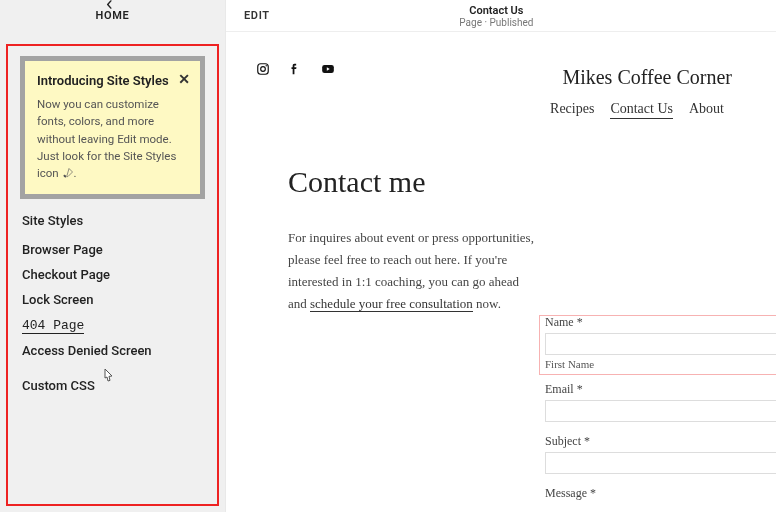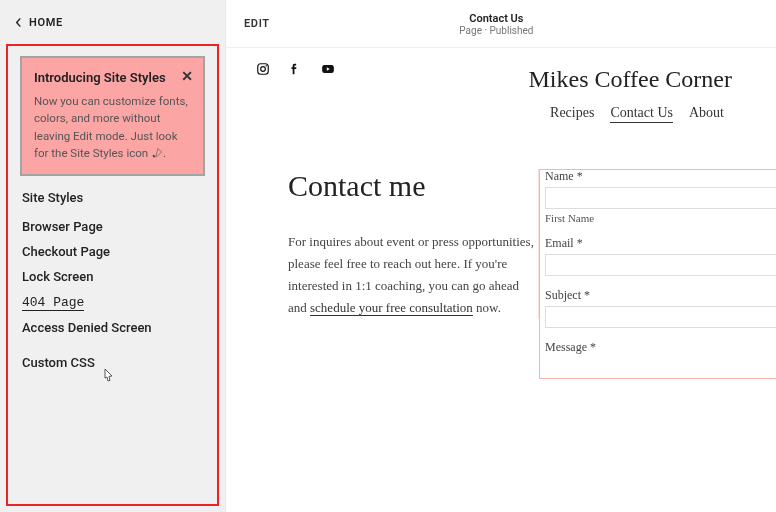--- a/index.html
+++ b/index.html
@@ -1,56 +1,56 @@
 <!DOCTYPE html>
 <html><head>
 <meta charset="utf-8">
 <style>
   * { box-sizing: border-box; margin: 0; padding: 0; }
   html, body { width: 776px; height: 512px; font-family: -apple-system, BlinkMacSystemFont, "Segoe UI", Roboto, Helvetica, Arial, sans-serif; background: #f0f0f0; color: #222; overflow: hidden; }
   .app { display: flex; width: 100%; height: 100%; }
   .sidebar { width: 225px; background: #f0f0f0; display: flex; flex-direction: column; }
-  .sidebar-top { height: 44px; display: flex; align-items: center; padding: 0 14px; font-size: 11px; letter-spacing: .06em; font-weight: 600; cursor: pointer; }
+  .sidebar-top { height: 44px; display: flex; align-items: center; padding: 0 14px; font-size: 11px; letter-spacing: .06em; font-weight: 600; cursor: pointer; flex-direction: column; }
   .sidebar-top .chev { width: 9px; height: 9px; display: inline-block; margin-right: 6px; }
   .sidebar-top .chev svg { display:block; }
   .panel { border: 2px solid #e22; margin: 0 6px 6px 6px; padding: 10px 12px 14px 12px; flex: 1; position: relative; }
   .panel-title { font-size: 21px; font-weight: 600; margin: 4px 0 12px 2px; }
-  .card { border: 2px solid #a3a3a3; background: #fca5a5; padding: 12px 12px 10px 12px; margin-bottom: 14px; position: relative; }
+  .card { border: 5px solid #a3a3a3; background: #fef9c3; padding: 12px 12px 10px 12px; margin-bottom: 14px; position: relative; }
   .card-title { font-size: 13px; font-weight: 600; margin-bottom: 8px; }
   .card-close { position: absolute; right: 10px; top: 10px; font-size: 14px; font-weight: 700; cursor: pointer; color: #333; }
   .card-body { font-size: 11.5px; color: #555; line-height: 1.5; }
   .brush { display: inline-block; vertical-align: -2px; }
   .brush svg { display: inline-block; }
   .menu { margin-top: 6px; }
   .menu-head { font-size: 13px; font-weight: 500; margin: 8px 2px 14px 2px; cursor: pointer; }
   .menu-item { font-size: 13px; font-weight: 500; margin: 0 2px 10px 2px; cursor: pointer; }
   .menu-item.active span.lbl { border-bottom: 1.5px solid #222; padding-bottom: 0; font-family: Liberation Mono, monospace; }
   .sep { height: 10px; }
   .cursor-img { position: absolute; left: 92px; top: 322px; pointer-events: none; }
   .cursor-img svg { display: block; }
 
   .canvas { flex: 1; background: #fff; position: relative; border-left: 1px solid #e9e9e9; }
-  .canvas-header { height: 48px; display: flex; align-items: center; justify-content: space-between; padding: 0 18px 0 18px; border-bottom: 1px solid #eee; }
+  .canvas-header { height: 32px; display: flex; align-items: center; justify-content: space-between; padding: 0 18px 0 18px; border-bottom: 1px solid #eee; }
   .edit-btn { font-size: 11px; letter-spacing: .06em; font-weight: 600; color: #333; cursor: pointer; }
   .ctx { text-align: center; font-size: 10px; }
   .ctx-title { font-size: 11px; font-weight: 600; }
   .ctx-sub { color: #777; }
   .right-spacer { width: 35px; }
 
   .page { position: absolute; left: 0; right: 0; top: 42px; bottom: 0; overflow: hidden; padding: 24px 0 0 0; }
   .site-header { text-align: right; padding-right: 44px; }
-  .brand { font-family: Georgia, "Times New Roman", serif; font-size: 24px; font-weight: 400; color: #222; }
+  .brand { font-family: Georgia, "Times New Roman", serif; font-size: 20px; font-weight: 400; color: #222; }
   .nav { margin-top: 12px; font-family: Georgia, "Times New Roman", serif; font-size: 14px; color: #333; }
   .nav span { margin: 0 8px; cursor: pointer; }
   .nav span.act { border-bottom: 1px solid #333; padding-bottom: 2px; }
   .social { position: absolute; left: 30px; top: 20px; display: flex; gap: 18px; }
   .social .ico { width: 14px; height: 14px; cursor: pointer; color: #111; }
   .social .ico svg { display:block; }
 
-  .content { display: flex; margin-top: 48px; padding: 0 0 0 62px; }
+  .content { display: flex; margin-top: 48px; padding: 0 0 0 62px; align-items: flex-end; }
   .content-left { width: 250px; }
   .content-left h1 { font-family: Georgia, "Times New Roman", serif; font-size: 30px; font-weight: 400; color: #222; margin-bottom: 28px; }
   .content-left p { font-family: Georgia, "Times New Roman", serif; font-size: 13px; color: #444; line-height: 1.7; }
   .content-left p a { color: #333; text-decoration: none; border-bottom: 1px solid #333; cursor: pointer; }
   .form { flex: 1; border-left: 1px solid #fdd; margin-left: 0; padding-left: 16px; position: relative; }
   .form-inner { position: absolute; left: 0; right: -10px; top: 0; }
   .form-field { margin-bottom: 12px; padding-left: 6px; }
   .form-label { font-family: Georgia, "Times New Roman", serif; font-size: 12px; color: #444; display: block; margin-bottom: 3px; }
   .form-input { width: 100%; height: 22px; border: 1px solid #ddd; background: #fff; padding: 2px 4px; font-size: 12px; }
   .form-caption { font-family: Georgia, "Times New Roman", serif; font-size: 11px; color: #555; margin-top: 3px; display: block; }

